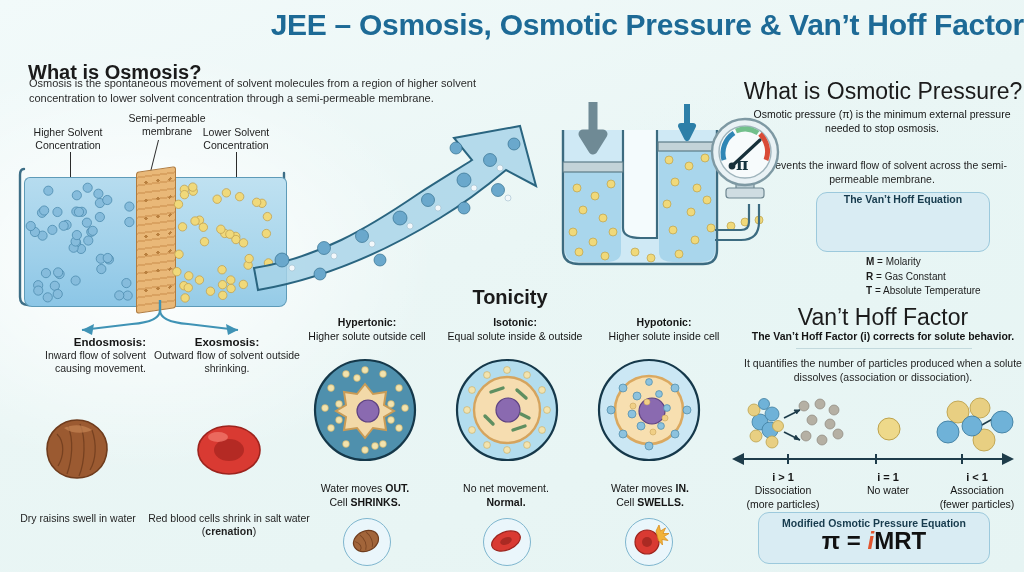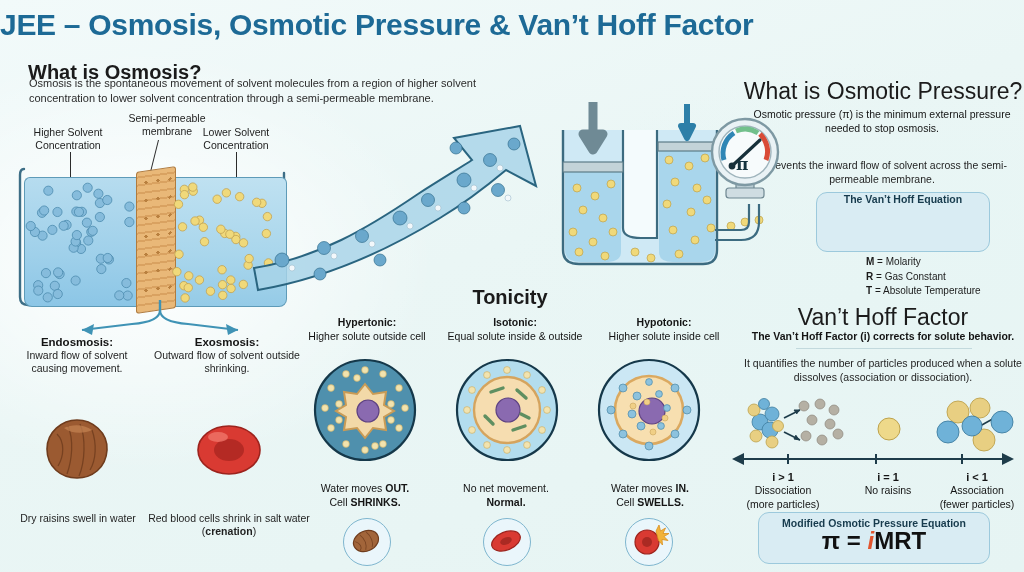--- a/index.html
+++ b/index.html
@@ -11,21 +11,21 @@
   #page{
     position:relative;width:1024px;height:572px;
     background:
       radial-gradient(ellipse 420px 300px at 140px 260px, #ffffff 0%, rgba(255,255,255,0) 70%),
       radial-gradient(ellipse 500px 330px at 860px 300px, #e7f5f4 0%, rgba(231,245,244,0) 72%),
       linear-gradient(160deg,#f2fafa 0%,#eaf6f5 45%,#e6f4f3 100%);
     box-sizing:border-box;
   }
   
   .title{
-    position:absolute;top:8px;left:0;width:1024px;text-align:left;
+    position:absolute;top:8px;left:0;width:1024px;text-align:right;
     font-size:30px;font-weight:bold;color:#1d6a96;letter-spacing:-0.3px;
   }
   
   .h2{font-size:20px;font-weight:bold;color:#1b1b1b;}
   .h2b{font-size:23px;font-weight:normal;color:#1b1b1b;}
   .body-txt{font-size:11px;color:#2b2b2b;line-height:1.35;}
   .bold{font-weight:bold;}
   
   #osmosis-head{position:absolute;left:28px;top:48px;margin-top:13px;}
   #osmosis-desc{position:absolute;left:29px;top:76px;width:460px;}
@@ -75,21 +75,21 @@
       radial-gradient(circle 2.6px at 6px 98px,#b9803f 60%,transparent 62%),
       radial-gradient(circle 2.6px at 18px 98px,#b9803f 60%,transparent 62%),
       radial-gradient(circle 2.6px at 30px 98px,#b9803f 60%,transparent 62%),
       radial-gradient(circle 2.6px at 6px 116px,#b9803f 60%,transparent 62%),
       radial-gradient(circle 2.6px at 18px 116px,#b9803f 60%,transparent 62%),
       radial-gradient(circle 2.6px at 30px 116px,#b9803f 60%,transparent 62%);
   }
   
   #flow-arrow{position:absolute;left:258px;top:108px;width:296px;height:185px;}
   
-  #endo-wrap{position:absolute;left:8px;top:336px;width:138px;text-align:center;}
+  #endo-wrap{position:absolute;left:8px;top:336px;width:138px;text-align:right;}
   #exo-wrap{position:absolute;left:152px;top:336px;width:150px;text-align:center;}
   .eo-title{font-size:11.5px;font-weight:bold;color:#141414;}
   .eo-desc{font-size:10.5px;color:#1f1f1f;line-height:1.28;margin-top:1px;}
   .eo-cap{font-size:10.5px;color:#1f1f1f;line-height:1.28;}
   #raisin{position:absolute;left:44px;top:418px;width:66px;height:62px;}
   #rbc{position:absolute;left:196px;top:424px;width:66px;height:52px;}
   #cap-raisin{position:absolute;left:8px;top:512px;width:140px;text-align:center;}
   #cap-rbc{position:absolute;left:148px;top:512px;width:162px;text-align:center;}
   
   #tonicity-title{position:absolute;left:340px;top:286px;width:340px;text-align:center;}
@@ -609,21 +609,21 @@
     <line x1="232" y1="2" x2="232" y2="12" stroke="#1e3c4a" stroke-width="2"></line>
   </svg>
 
   <div class="axis-lbl" id="al1">
     <span class="i">i &gt; 1</span>
     <span>Dissociation</span><br>
     <span>(more particles)</span>
   </div>
   <div class="axis-lbl" id="al2">
     <span class="i">i = 1</span>
-    <span>No raisins</span>
+    <span>No water</span>
   </div>
   <div class="axis-lbl" id="al3">
     <span class="i">i &lt; 1</span>
     <span>Association</span><br>
     <span>(fewer particles)</span>
   </div>
 
   <div class="eqbox" id="mod-eq">
     <div class="eq-title2">Modified Osmotic Pressure Equation</div>
     <div class="eq-main2">

